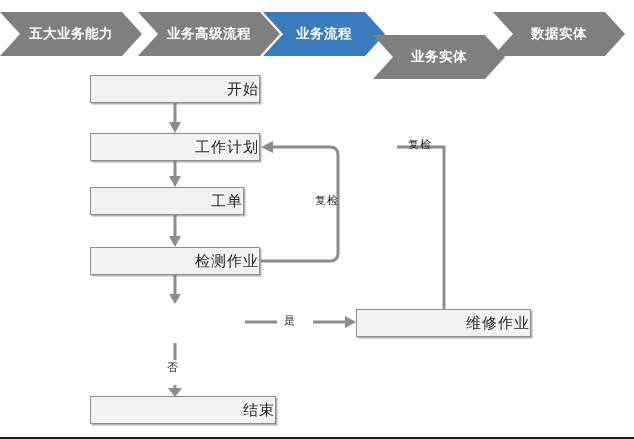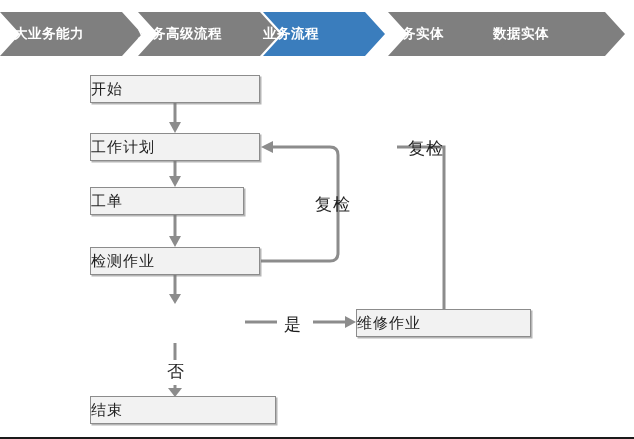--- a/index.html
+++ b/index.html
@@ -9,42 +9,42 @@
     background:#ffffff;
     border-bottom:2px solid #1a1a1a;
     box-sizing:border-box;
   }
   #stage{position:absolute;left:0;top:0;width:634px;height:439px;}
 
   
   #breadcrumb{position:absolute;left:0;top:12px;width:634px;height:44px;}
   .chev{
     position:absolute;top:0;height:44px;
-    display:flex;align-items:center;justify-content:flex-start;
+    display:flex;align-items:center;justify-content:center;
     color:#ffffff;font-size:13.5px;font-weight:bold;letter-spacing:.5px;
     box-sizing:border-box;
   }
   .chev span{position:relative;z-index:2;pointer-events:none;}
 
   
   .node{
     position:absolute;box-sizing:border-box;
     background:#f2f2f2;border:1px solid #8c8c8c;
     box-shadow:1.5px 1.5px 0 0 rgba(120,120,120,.55);
-    display:flex;align-items:center;justify-content:flex-start;
+    display:flex;align-items:center;justify-content:flex-end;
     color:#1f1f1f;font-size:15px;letter-spacing:1px;
   }
   .diamond-wrap{position:absolute;}
   .diamond-txt{
     position:absolute;left:0;top:0;width:100%;height:100%;
     display:flex;align-items:center;justify-content:center;
     color:#1f1f1f;font-size:15px;letter-spacing:1px;z-index:3;
   }
   .label{
-    position:absolute;color:#1f1f1f;font-size:17px;letter-spacing:1px;
+    position:absolute;color:#1f1f1f;font-size:11px;letter-spacing:1px;
     white-space:nowrap;
   }
   svg.ov{position:absolute;left:0;top:0;width:634px;height:439px;overflow:visible;}
 </style>
 </head>
 <body>
 
 <div id="stage">
 
   <div id="breadcrumb">
@@ -63,21 +63,21 @@
       <span>业务高级流程</span>
     </div>
 
     <div class="chev" style="left:263px;width:122px;">
       <svg class="ov" style="left:0;top:0;width:122px;height:44px;" viewBox="0 0 122 44">
         <path d="M0,0 L102,0 L122,22 L102,44 L0,44 L20,22 Z" fill="#3a7dbd"></path>
       </svg>
       <span>业务流程</span>
     </div>
 
-    <div class="chev" style="left:388px;width:132px;">
+    <div class="chev" style="left:373px;width:132px;margin-top:23px;">
       <svg class="ov" style="left:0;top:0;width:132px;height:44px;" viewBox="0 0 132 44">
         <path d="M0,0 L112,0 L132,22 L112,44 L0,44 L20,22 Z" fill="#7f7f7f"></path>
       </svg>
       <span>业务实体</span>
     </div>
 
     <div class="chev" style="left:493px;width:132px;">
       <svg class="ov" style="left:0;top:0;width:132px;height:44px;" viewBox="0 0 132 44">
         <path d="M0,0 L112,0 L132,22 L112,44 L0,44 L20,22 Z" fill="#7f7f7f"></path>
       </svg>

